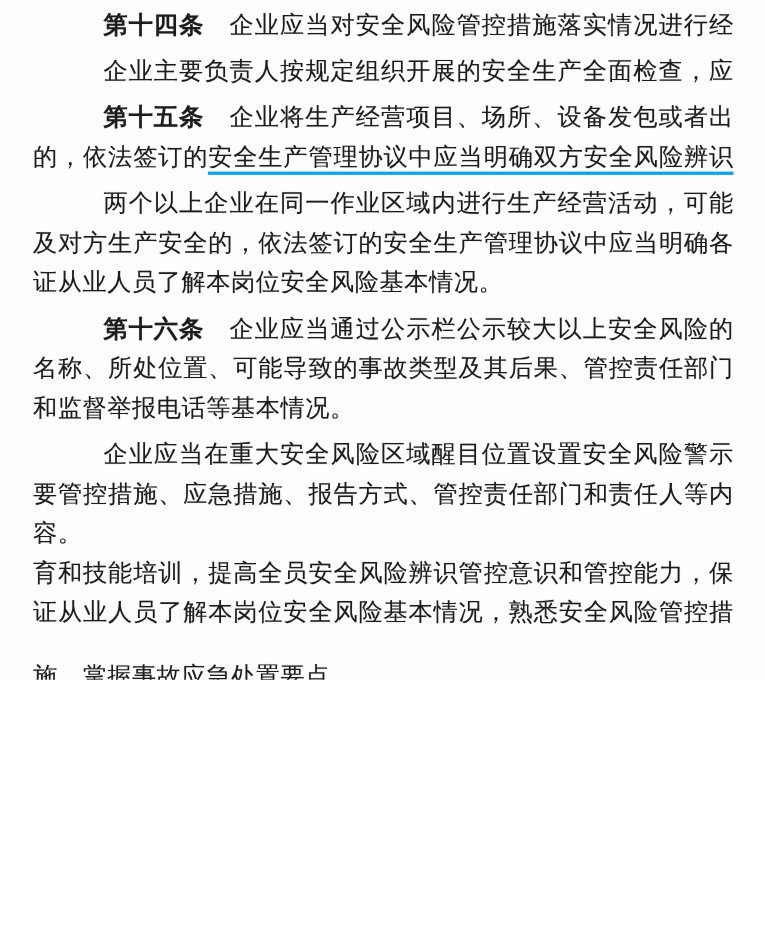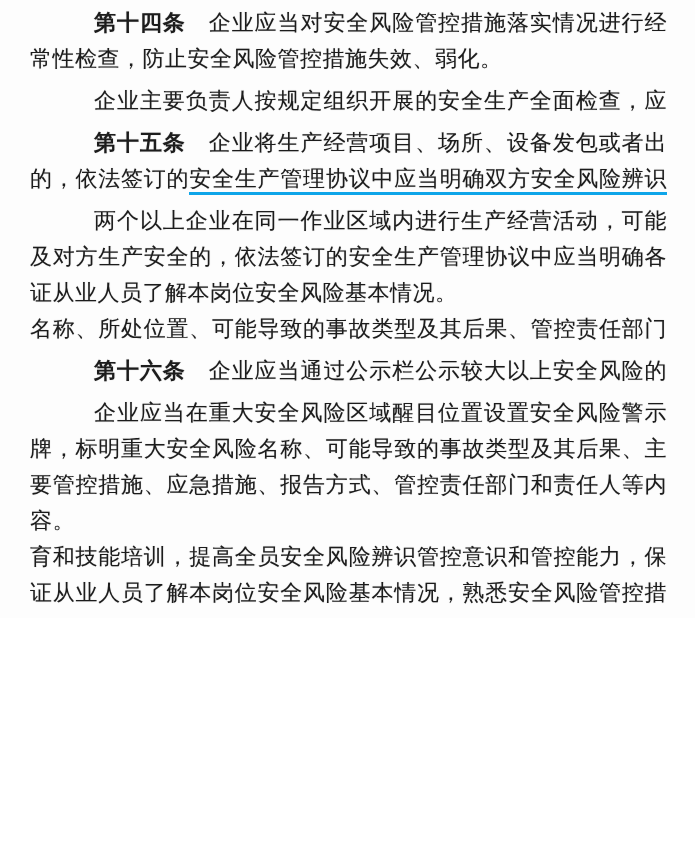--- a/index.html
+++ b/index.html
@@ -57,31 +57,30 @@
     letter-spacing: 2px;
     font-family: "Liberation Sans", "DejaVu Sans", sans-serif;
   }
 </style>
 </head>
 <body>
 
 <div class="page">
   <div class="doc" id="doc">
       <div class="line fill indent para"><span class="art">第十四条</span><span>　企业应当对安全风险管控措施落实情况进行经</span></div>
-      <div class="line"><span>常性检查，防止安全风险管控措施失效、弱化。</span></div>
       <div class="line fill indent para"><span>企业主要负责人按规定组织开展的安全生产全面检查，应当</span></div>
       <div class="line fill indent para"><span class="art">第十五条</span><span>　企业将生产经营项目、场所、设备发包或者出租</span></div>
       <div class="line fill"><span>的，依法签订的</span><span class="red-underline">安全生产管理协议中应当明确双方安全风险辨识</span></div>
       <div class="line fill indent para"><span>两个以上企业在同一作业区域内进行生产经营活动，可能危</span></div>
       <div class="line fill"><span>及对方生产安全的，依法签订的安全生产管理协议中应当明确各</span></div>
       <div class="line"><span>证从业人员了解本岗位安全风险基本情况。</span></div>
+      <div class="line fill indent para"><span class="art">第十六条</span><span>　企业应当通过公示栏公示较大以上安全风险的</span></div>
       <div class="line fill"><span>名称、所处位置、可能导致的事故类型及其后果、管控责任部门</span></div>
-      <div class="line fill indent para"><span class="art">第十六条</span><span>　企业应当通过公示栏公示较大以上安全风险的</span></div>
+      <div class="line"><span>和监督举报电话等基本情况。</span></div>
       <div class="line fill indent para"><span>企业应当在重大安全风险区域醒目位置设置安全风险警示</span></div>
-      <div class="line fill"><span>牌，标明重大安全风险名称、可能导致的事故类型及其后果、主</span></div>
       <div class="line fill"><span>要管控措施、应急措施、报告方式、管控责任部门和责任人等内</span></div>
       <div class="line"><span>容。</span></div>
       <div class="line fill"><span>育和技能培训，提高全员安全风险辨识管控意识和管控能力，保</span></div>
       <div class="line fill"><span>证从业人员了解本岗位安全风险基本情况，熟悉安全风险管控措</span></div>
       <div class="line" style="margin-top: 22px;"><span>施，掌握事故应急处置要点。</span></div>
     </div>
 
   <div class="watermark">
     <span class="wm-icon">
       <svg width="28" height="28" viewBox="0 0 28 28">

